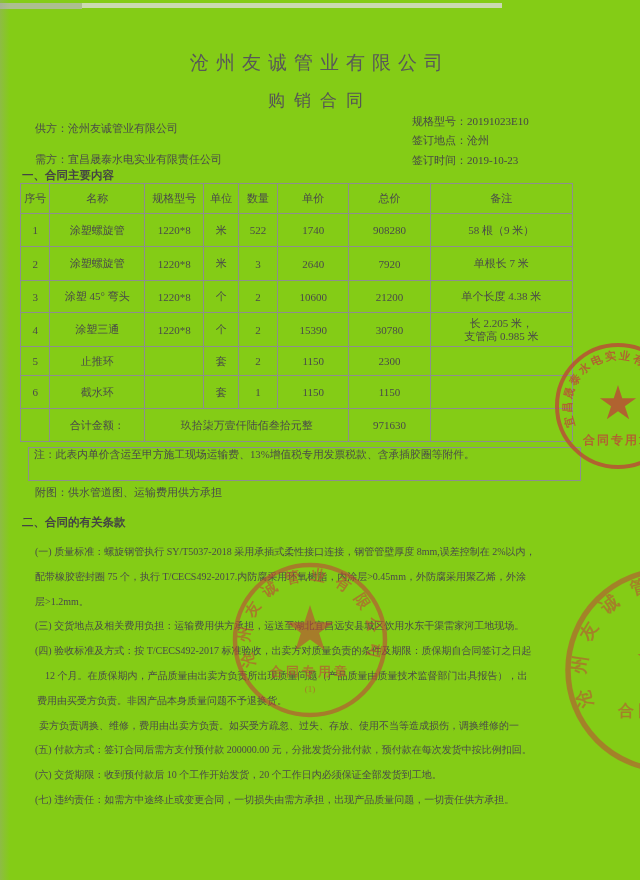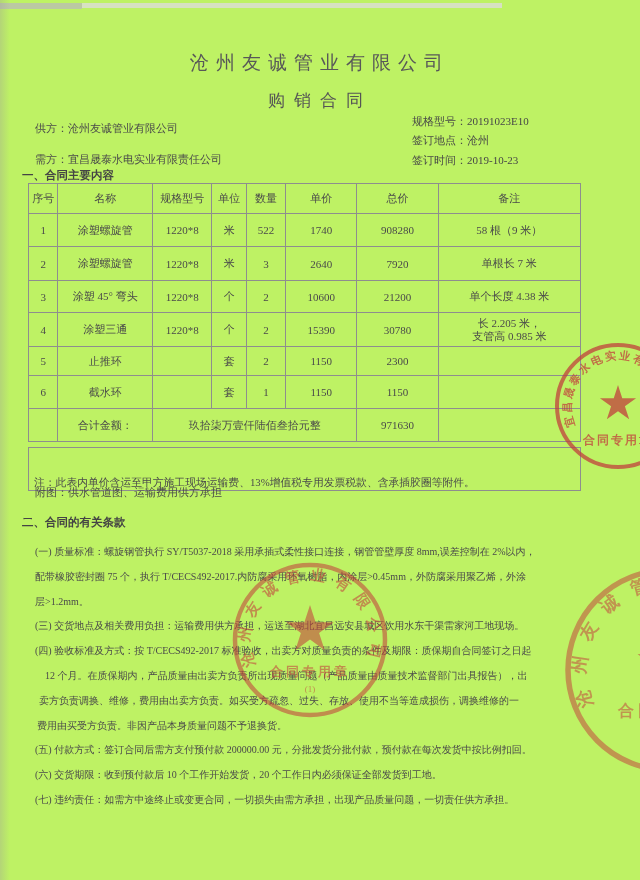--- a/index.html
+++ b/index.html
@@ -1,18 +1,18 @@
 <!DOCTYPE html>
 <html><head>
 <meta charset="utf-8">
 <style>
   html,body{margin:0;padding:0;background:#e9e7e4;}
   .page{
     position:relative;width:640px;height:880px;margin:0 auto;
-    background:#bef264;overflow:hidden;
+    background:#84cc16;overflow:hidden;
     font-family:"Liberation Serif","DejaVu Serif",serif;
     color:#474747;
   }
   .abs{position:absolute;}
   
   .scan-streak-dark{left:0;top:3px;width:82px;height:6px;background:#b9b9b8;opacity:.75;}
   .scan-streak-light{left:82px;top:3px;width:420px;height:5px;background:#dddcda;opacity:.8;}
   .scan-left-shadow{left:0;top:0;width:10px;height:880px;
     background:linear-gradient(90deg,rgba(160,158,155,.35),rgba(160,158,155,0));}
   
@@ -24,30 +24,30 @@
   .line{font-size:11px;white-space:nowrap;color:#4a4a4a;}
   .supplier-line{left:35px;top:121px;}
   .buyer-line{left:35px;top:152px;}
   .meta-block{left:412px;top:112px;line-height:19.3px;font-size:11px;}
   .meta-row{white-space:nowrap;}
   
   .sec-title{font-size:11.5px;font-weight:600;color:#444;white-space:nowrap;}
   .sec1{left:22px;top:168px;}
   .sec2{left:22px;top:515px;}
   
-  .tbl-wrap{left:28px;top:183px;width:531px;}
+  .tbl-wrap{left:20px;top:183px;width:531px;}
   table.main{border-collapse:collapse;width:553px;table-layout:fixed;}
   table.main th,table.main td{
     border:1px solid #8e8e8e;font-weight:normal;text-align:center;
     font-size:11px;color:#4a4a4a;padding:1px 2px;overflow:hidden;
   }
   td.remark{white-space:pre-line;line-height:13px;}
   
-  .note-box{left:28px;top:447px;width:553px;height:44px;border:1px solid #8e8e8e;
-    box-sizing:border-box;display:flex;align-items:flex-end;}
+  .note-box{left:28px;top:447px;width:553px;height:34px;border:1px solid #8e8e8e;
+    box-sizing:border-box;display:flex;align-items:flex-start;}
   .note-box span{font-size:10.8px;padding-left:5px;white-space:nowrap;color:#4a4a4a;}
   
   .attach-line{left:35px;top:485px;}
   
   .clauses{left:35px;top:540px;width:585px;line-height:24.8px;font-size:10px;color:#4a4a4a;}
   .clause-line{white-space:nowrap;}
   
   .stamp{position:absolute;pointer-events:none;}
   .stamp text{font-family:"Liberation Serif","DejaVu Serif",serif;}
 </style>
@@ -178,22 +178,22 @@
 
   <div class="abs sec-title sec2">二、合同的有关条款</div>
 
   <div class="abs clauses" id="clauses">
       <div class="clause-line" style="padding-left:0px">(一) 质量标准：螺旋钢管执行 SY/T5037-2018 采用承插式柔性接口连接，钢管管壁厚度 8mm,误差控制在 2%以内，</div>
       <div class="clause-line" style="padding-left:0px">配带橡胶密封圈 75 个，执行 T/CECS492-2017.内防腐采用环氧树脂，内涂层&gt;0.45mm，外防腐采用聚乙烯，外涂</div>
       <div class="clause-line" style="padding-left:0px">层&gt;1.2mm。</div>
       <div class="clause-line" style="padding-left:0px">(三) 交货地点及相关费用负担：运输费用供方承担，运送至湖北宜昌远安县城区饮用水东干渠雷家河工地现场。</div>
       <div class="clause-line" style="padding-left:0px">(四) 验收标准及方式：按 T/CECS492-2017 标准验收，出卖方对质量负责的条件及期限：质保期自合同签订之日起</div>
       <div class="clause-line" style="padding-left:10px">12 个月。在质保期内，产品质量由出卖方负责所出现质量问题（产品质量由质量技术监督部门出具报告），出</div>
+      <div class="clause-line" style="padding-left:2px">费用由买受方负责。非因产品本身质量问题不予退换货。</div>
       <div class="clause-line" style="padding-left:4px">卖方负责调换、维修，费用由出卖方负责。如买受方疏忽、过失、存放、使用不当等造成损伤，调换维修的一</div>
-      <div class="clause-line" style="padding-left:2px">费用由买受方负责。非因产品本身质量问题不予退换货。</div>
       <div class="clause-line" style="padding-left:0px">(五) 付款方式：签订合同后需方支付预付款 200000.00 元，分批发货分批付款，预付款在每次发货中按比例扣回。</div>
       <div class="clause-line" style="padding-left:0px">(六) 交货期限：收到预付款后 10 个工作开始发货，20 个工作日内必须保证全部发货到工地。</div>
       <div class="clause-line" style="padding-left:0px">(七) 违约责任：如需方中途终止或变更合同，一切损失由需方承担，出现产品质量问题，一切责任供方承担。</div>
     </div>
 
   <svg class="stamp" id="stamp-buyer" style="left:528px;top:316px;" width="180" height="180" viewBox="0 0 180 180">
       <g fill="#c23b3b" stroke="#c23b3b" opacity="0.72">
         <circle cx="90" cy="90" r="61" fill="none" stroke-width="4"></circle>
         <path d="M0 -1 L0.2245 -0.309 L0.9511 -0.309 L0.3633 0.118 L0.5878 0.809 L0 0.382 L-0.5878 0.809 L-0.3633 0.118 L-0.9511 -0.309 L-0.2245 -0.309 Z" transform="translate(90 88) scale(19)" stroke="none"></path>
         <defs>

